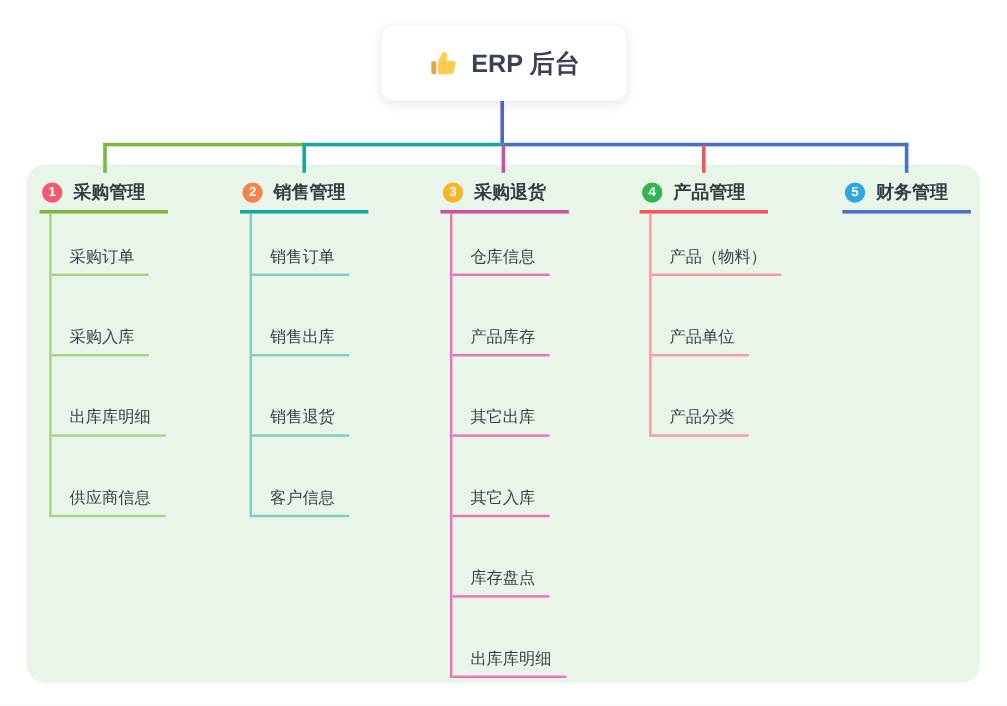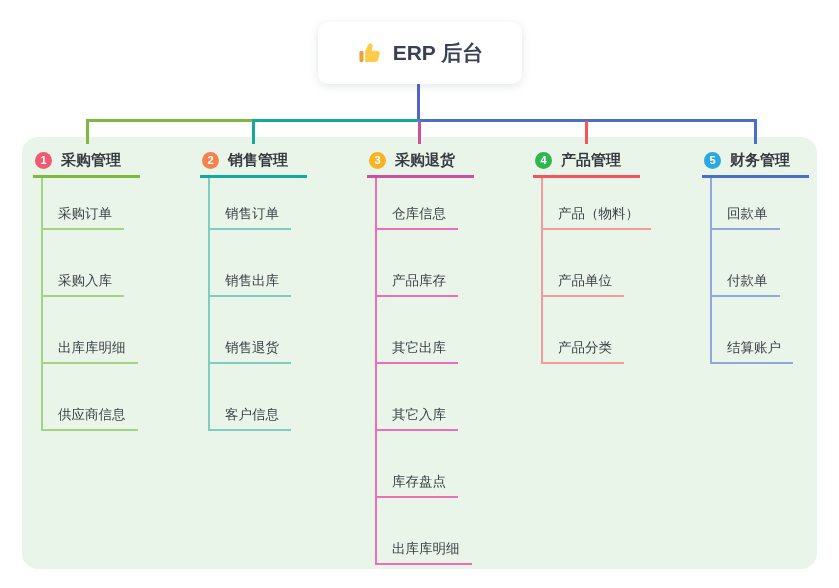--- a/index.html
+++ b/index.html
@@ -159,20 +159,15 @@
       <div class="child">产品单位</div>
       <div class="child">产品分类</div>
     </div>
   </div>
 
   <div class="branch b5" style="--badge: #2CA8E0; --main: #4A6FC9; --light: #93A6DE;">
     <div class="branch-header">
       <span class="badge">5</span>
       <span>财务管理</span>
     </div>
-    <div class="children">
-      <div class="child">回款单</div>
-      <div class="child">付款单</div>
-      <div class="child">结算账户</div>
-    </div>
   </div>
 
 </div>
 
 </body></html>

